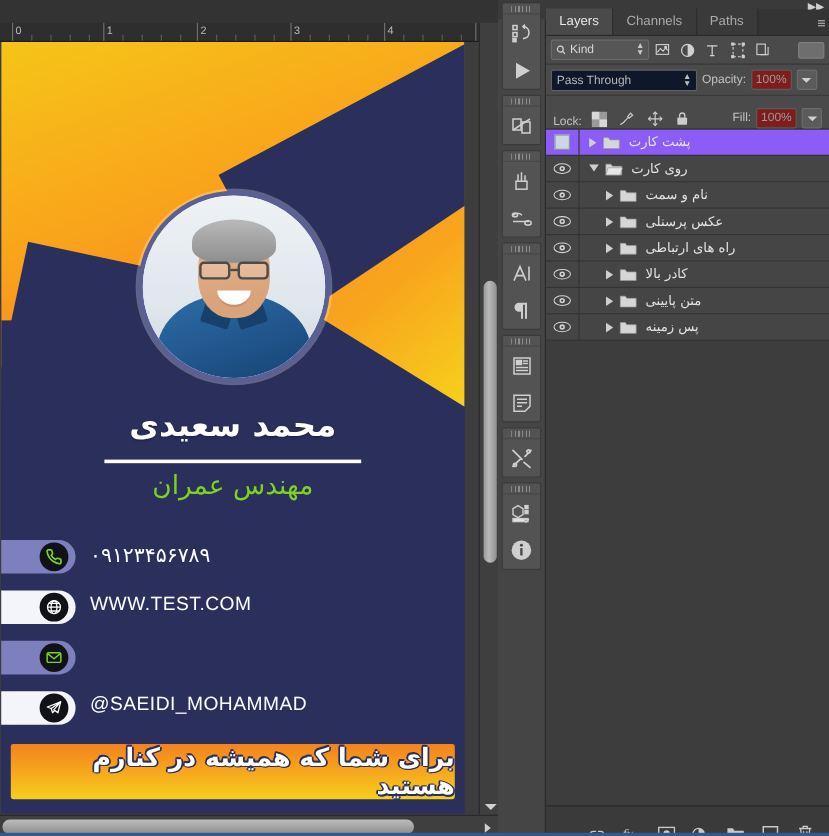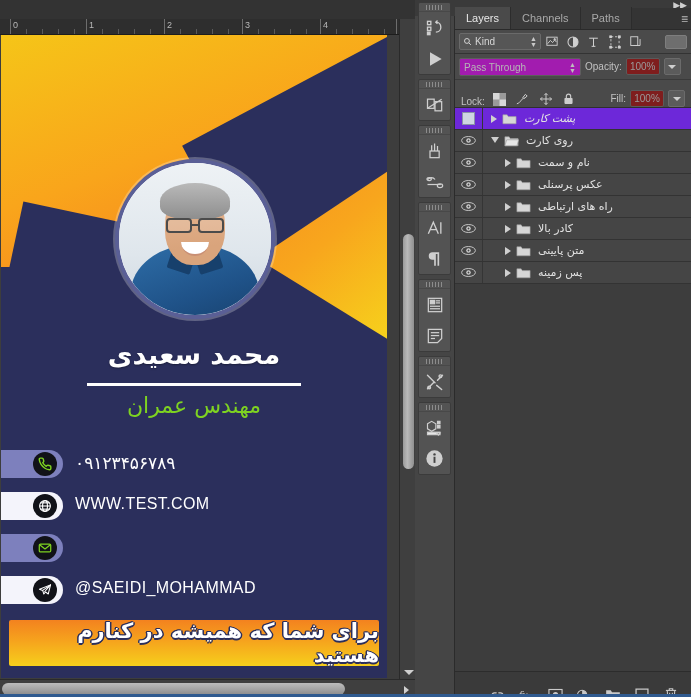--- a/index.html
+++ b/index.html
@@ -261,21 +261,21 @@
   #toggle-filters {
     width:22px; height:14px; margin-left:auto; background:#6e6e6e;
     border:1px solid #7e7e7e; border-radius:2px;
   }
   #blendbar {
     position:absolute; left:0; top:54px; width:236px; height:26px;
     background:#4a4a4a; display:flex; align-items:center; padding:0 4px; gap:4px;
     border-bottom:1px solid #3a3a3a;
   }
   #blend-select {
-    width:122px; height:18px; background:#a21caf; border:1px solid #5e5e5e;
+    width:122px; height:18px; background:#0f172a; border:1px solid #5e5e5e;
     border-radius:2px; color:#b6b6b6; font-size:10px; padding:0 4px;
     line-height:17px; position:relative;
   }
   #blend-select .spin { position:absolute; right:4px; top:3px; font-size:7px; line-height:6px; color:#bdbdbd; }
   .lbl { color:#c2c2c2; font-size:10px; }
   .numbox {
     width:34px; height:17px; background:#7f1d1d; border:1px solid #5a5a5a;
     color:#9a9a9a; font-size:10px; text-align:center; line-height:16px; border-radius:2px;
   }
   .dropbtn {
@@ -292,21 +292,21 @@
   #fill-group { margin-left:auto; display:flex; align-items:center; gap:4px; }
 
   #layerlist {
     position:absolute; left:0; top:108px; width:236px; height:553px;
     background:#3d3d3d; overflow:hidden;
   }
   .layer-row {
     position:relative; height:22px; display:flex; align-items:center;
     border-bottom:1px solid #333; background:#454545;
   }
-  .layer-row.selected { background:#6d28d9;font-style:italic; }
+  .layer-row.selected { background:#8b5cf6; }
   .layer-row.tall { height:38px; }
   .eye-cell {
     width:28px; height:100%; display:flex; align-items:center; justify-content:center;
     border-right:1px solid #353535; flex:0 0 28px;
   }
   .eye-cell svg { display:block; }
   .arrow {
     width:0;height:0;border-top:4.5px solid transparent;border-bottom:4.5px solid transparent;
     border-left:6px solid #cfcfcf; margin-right:5px;
   }

